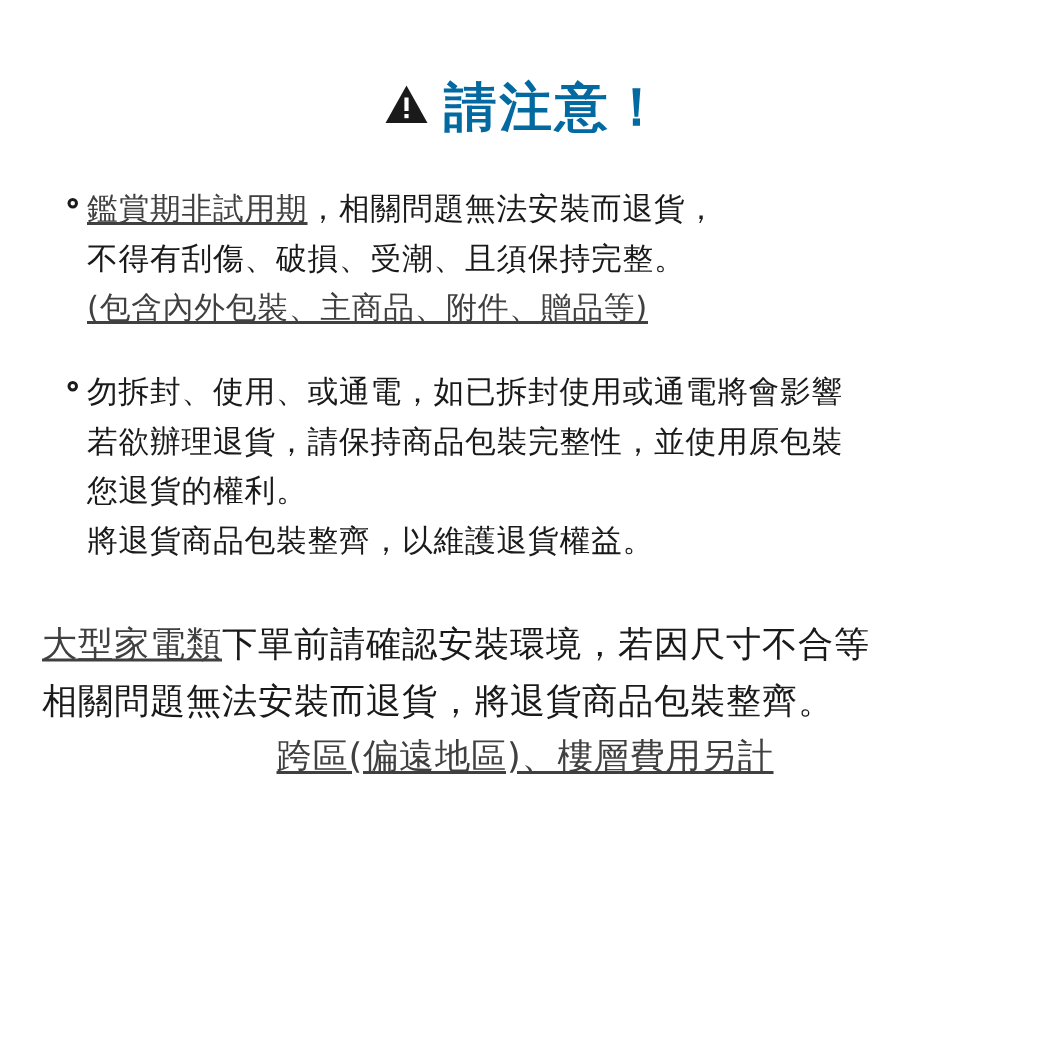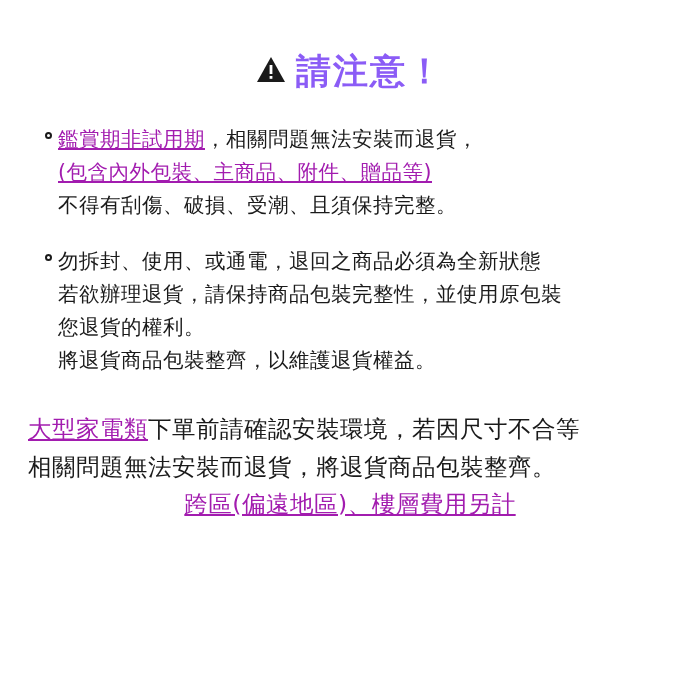--- a/index.html
+++ b/index.html
@@ -32,21 +32,21 @@
     margin-bottom: 28px;
   }
   .warn-icon {
     display: inline-block;
     line-height: 1;
   }
   .title-text {
     font-size: 35px;
     font-weight: bold;
     letter-spacing: 2px;
-    color: #8b5cf6;
+    color: #0369a1;
     white-space: nowrap;
   }
 
   
   .list {
     margin: 0 0 0 10px;
     padding: 0;
   }
   .item {
     display: flex;
@@ -71,21 +71,21 @@
   .item-body {
     flex: 1 1 auto;
     font-size: 20.5px;
     line-height: 1.62;
     letter-spacing: 0.5px;
   }
   .line {
     white-space: nowrap;
   }
   .red-u {
-    color: #a21caf;
+    color: #404040;
     text-decoration: underline;
     text-underline-offset: 2px;
   }
 
   
   .bottom {
     margin-top: 34px;
     font-size: 23.5px;
     line-height: 1.58;
     letter-spacing: 0.5px;
@@ -119,35 +119,35 @@
 
     <div class="item">
       <span class="bullet">
           <span class="bullet-dot"></span>
         </span>
       <div class="item-body">
         <div class="line">
           <span class="red-u">鑑賞期非試用期</span><span>，相關問題無法安裝而退貨，</span>
         </div>
         <div class="line">
-          <span class="red-u">(包含內外包裝、主商品、附件、贈品等)</span>
+          <span>不得有刮傷、破損、受潮、且須保持完整。</span>
         </div>
         <div class="line">
-          <span>不得有刮傷、破損、受潮、且須保持完整。</span>
+          <span class="red-u">(包含內外包裝、主商品、附件、贈品等)</span>
         </div>
       </div>
     </div>
 
     <div class="item">
       <span class="bullet">
           <span class="bullet-dot"></span>
         </span>
       <div class="item-body">
         <div class="line">
-          <span>勿拆封、使用、或通電，退回之商品必須為全新狀態</span>
+          <span>勿拆封、使用、或通電，如已拆封使用或通電將會影響</span>
         </div>
         <div class="line">
           <span>若欲辦理退貨，請保持商品包裝完整性，並使用原包裝</span>
         </div>
         <div class="line">
           <span>您退貨的權利。</span>
         </div>
         <div class="line">
           <span>將退貨商品包裝整齊，以維護退貨權益。</span>
         </div>

